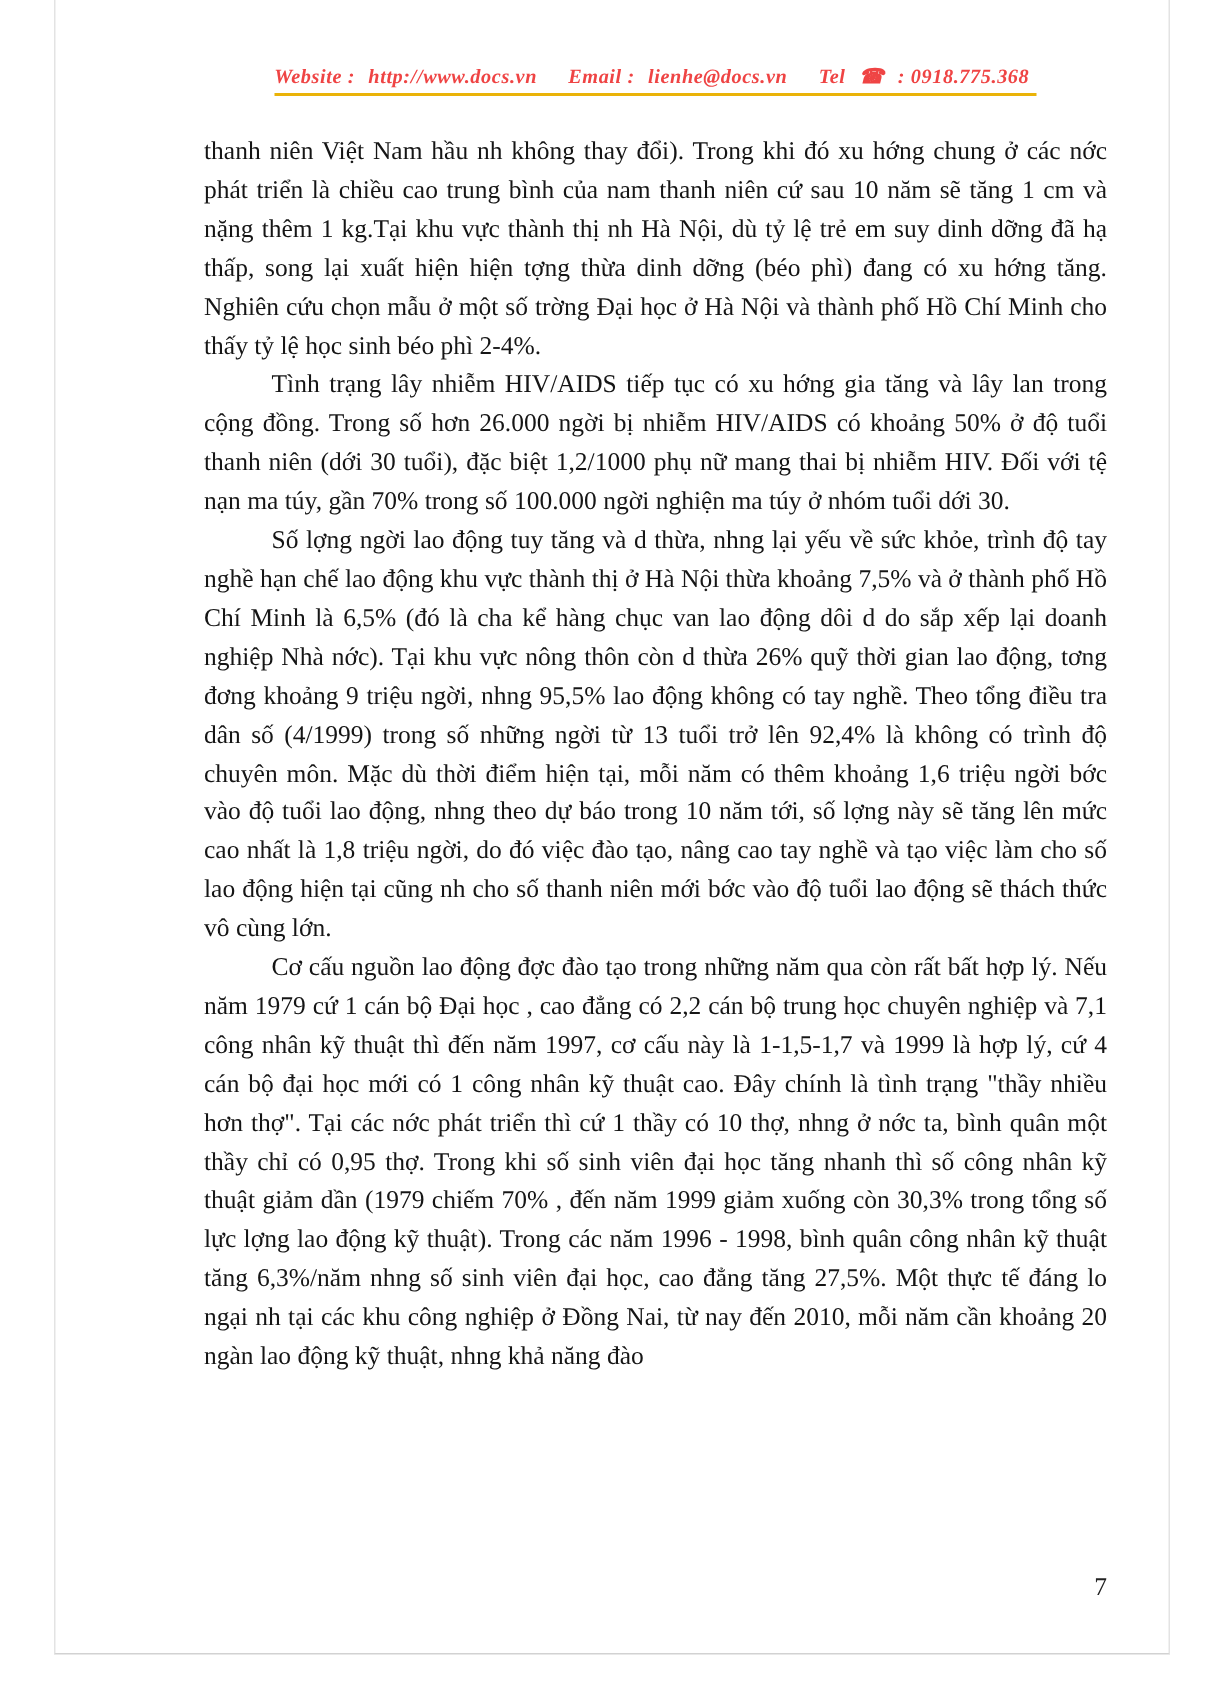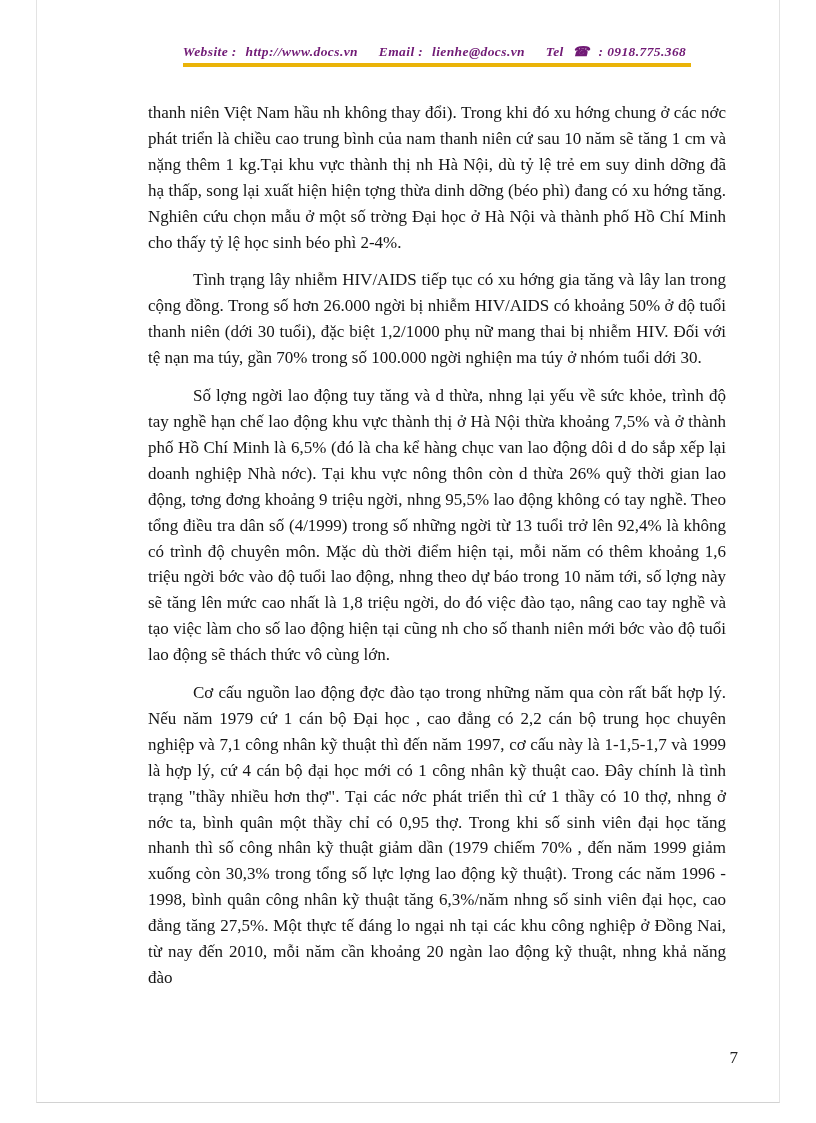--- a/index.html
+++ b/index.html
@@ -31,42 +31,42 @@
   }
   .header {
     position: absolute;
     top: 42px;
     left: 136px;
     width: 602px;
     text-align: center;
   }
   .header-line {
     display: inline-block;
-    border-bottom: 4px solid #eab308;
+    border-bottom: 2px solid #eab308;
     padding-bottom: 3px;
     font-style: italic;
     font-weight: bold;
-    color: #701a75;
+    color: #ef4444;
     font-size: 13.5px;
     letter-spacing: 0.4px;
     white-space: nowrap;
   }
   .h-item { margin-right: 5px; }
   .h-gap { margin-left: 12px; }
   .doc-body {
     position: absolute;
     top: 88px;
     left: 136px;
     width: 602px;
     font-size: 17px;
     line-height: 25.9px;
     text-align: justify;
     color: #151515;
   }
-  .para { text-indent: 45px; margin: 12px; }
+  .para { text-indent: 45px; margin: 0; }
   .para.continuation { text-indent: 0; }
   .footer {
     position: absolute;
     left: 136px;
     width: 602px;
     top: 1048px;
     text-align: right;
     font-size: 17px;
     color: #222222;
   }

